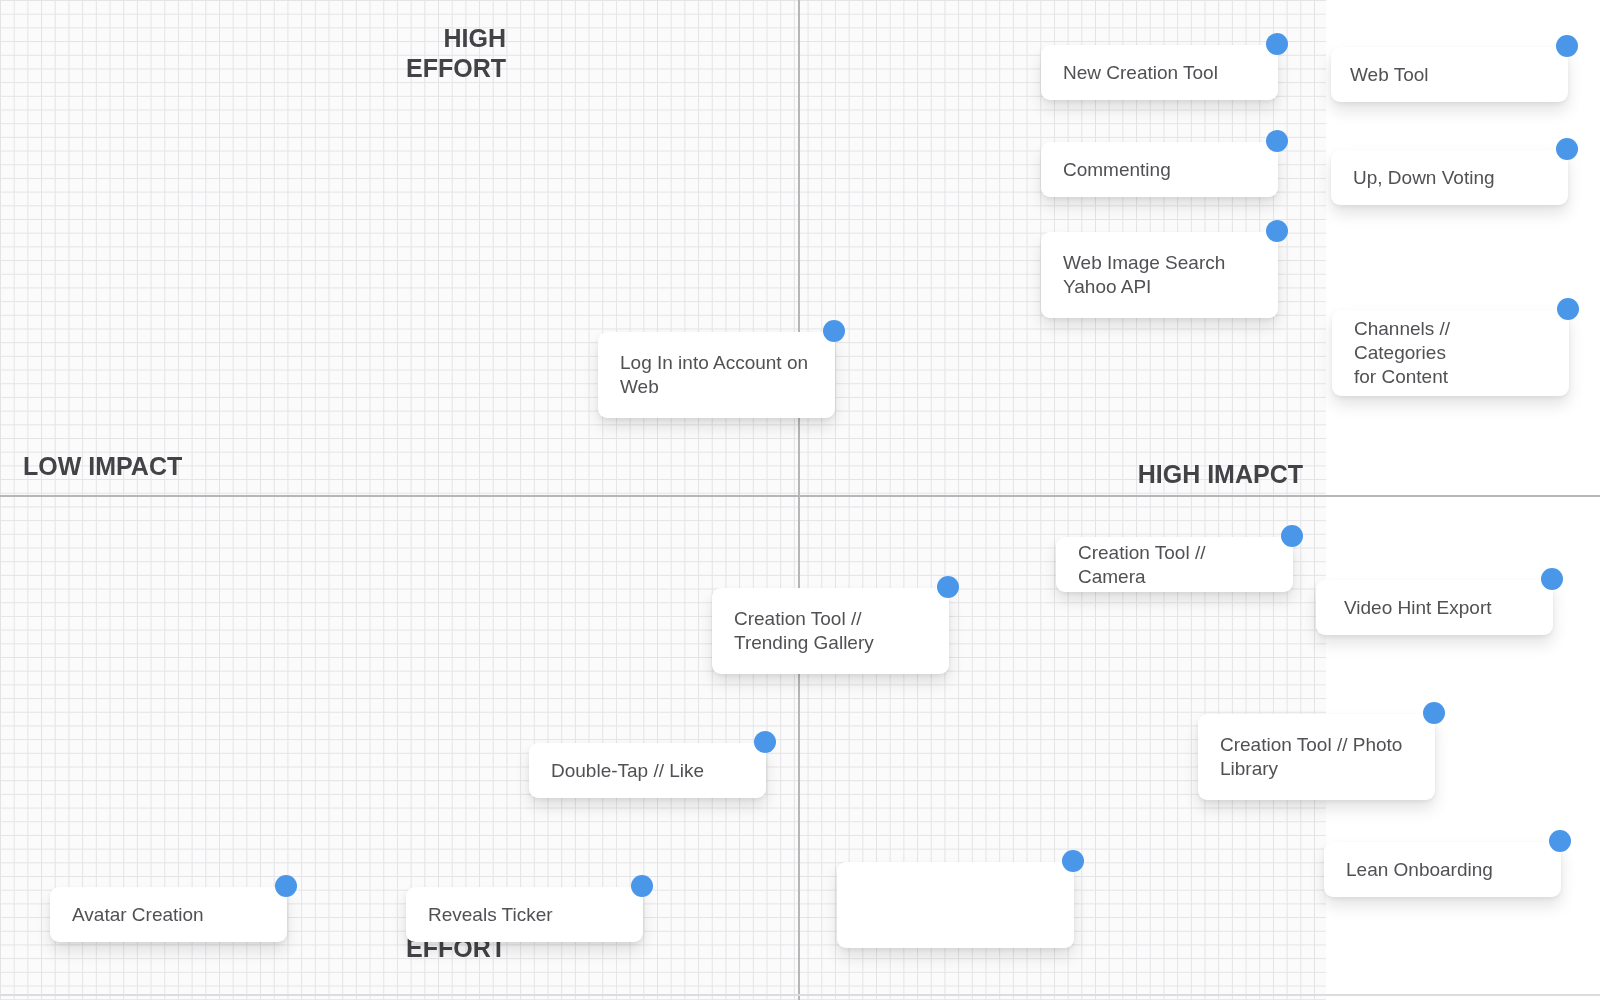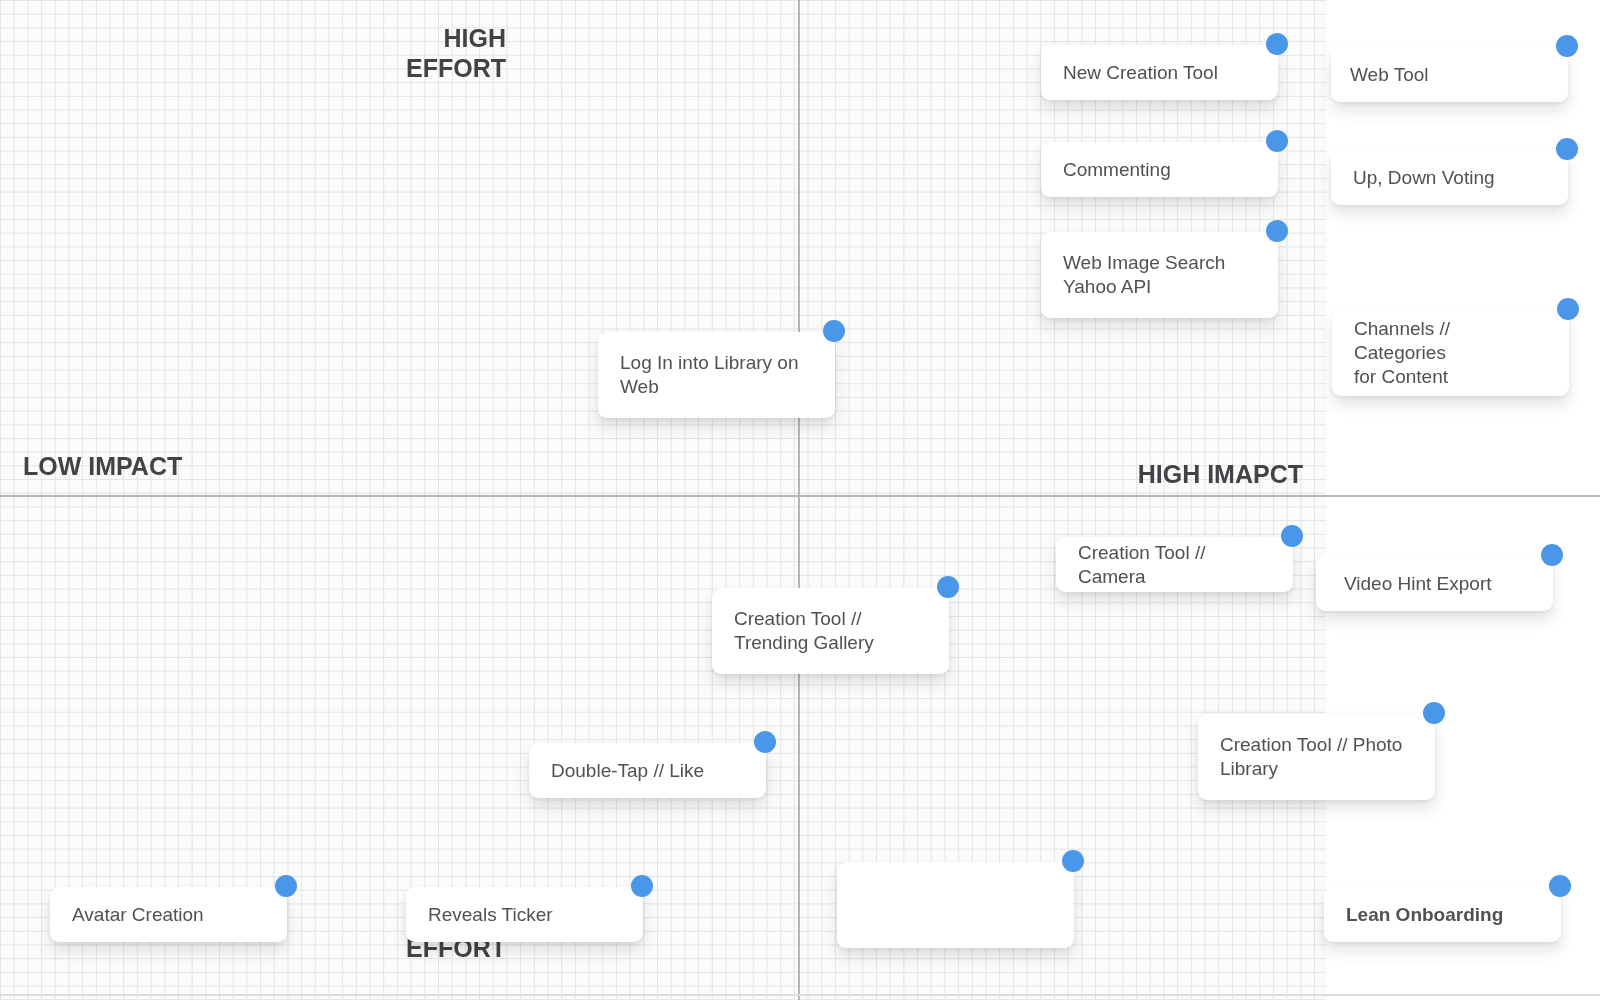--- a/index.html
+++ b/index.html
@@ -99,30 +99,30 @@
   </div>
 
   <div class="card h2" style="left:1332px;top:310px;">
     <span class="dot"></span>
     <span class="label">Channels // Categories
 for Content</span>
   </div>
 
   <div class="card h2" style="left:598px;top:332px;">
     <span class="dot"></span>
-    <span class="label">Log In into Library on
+    <span class="label">Log In into Account on
 Web</span>
   </div>
 
   <div class="card h1" style="left:1056px;top:537px;">
     <span class="dot"></span>
     <span class="label">Creation Tool // Camera</span>
   </div>
 
-  <div class="card h1" style="left:1316px;top:556px;padding-left:28px;">
+  <div class="card h1" style="left:1316px;top:580px;padding-left:28px;">
     <span class="dot"></span>
     <span class="label">Video Hint Export</span>
   </div>
 
   <div class="card h2" style="left:712px;top:588px;">
     <span class="dot"></span>
     <span class="label">Creation Tool //
 Trending Gallery</span>
   </div>
 
@@ -144,18 +144,18 @@
 
   <div class="card h1" style="left:406px;top:887px;">
     <span class="dot"></span>
     <span class="label">Reveals Ticker</span>
   </div>
 
   <div class="card h2" style="left:837px;top:862px;">
     <span class="dot"></span>
   </div>
 
-  <div class="card h1" style="left:1324px;top:887px;font-weight:bold;">
+  <div class="card h1" style="left:1324px;top:842px;">
     <span class="dot"></span>
     <span class="label">Lean Onboarding</span>
   </div>
 
 </div>
 
 </body></html>

